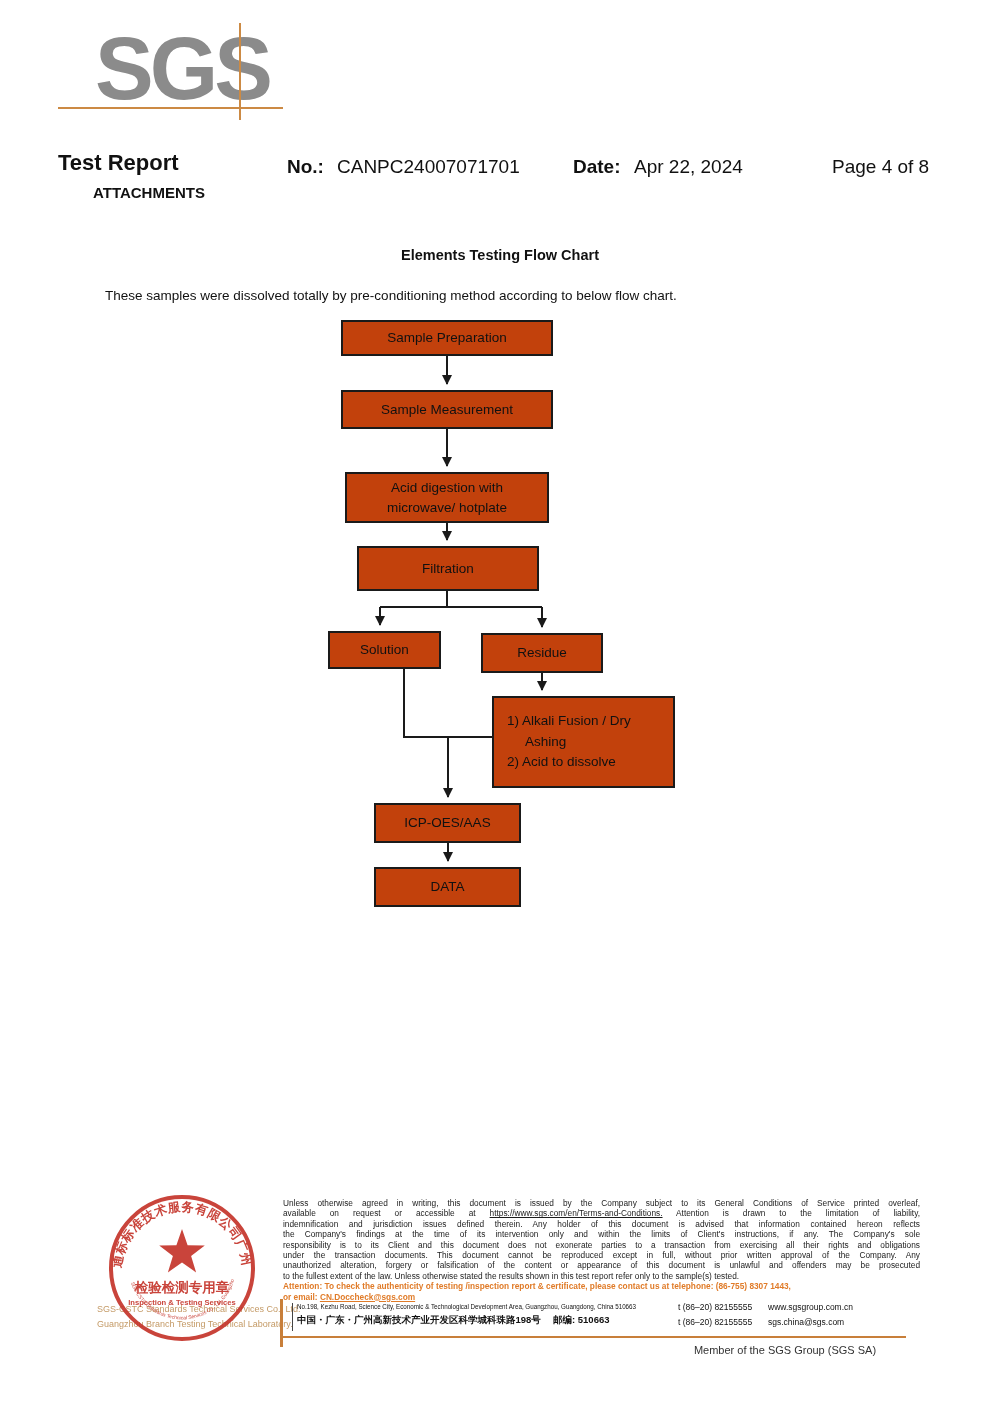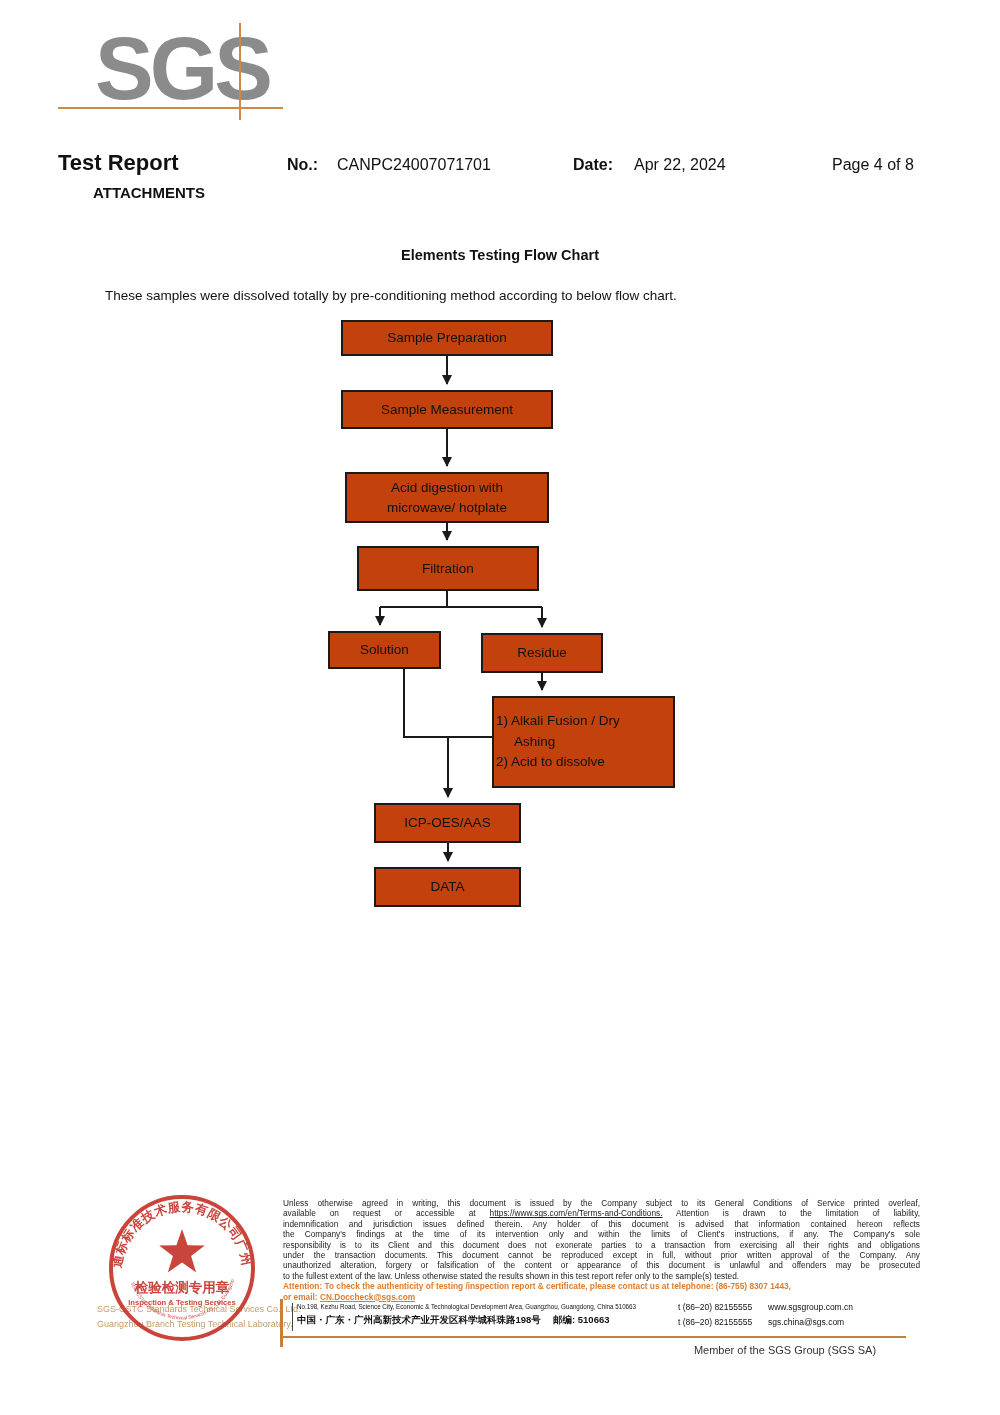--- a/index.html
+++ b/index.html
@@ -20,21 +20,21 @@
     font-size: 88px; font-weight: bold; color: #8b8b8b;
     letter-spacing: -4px; line-height: 80px;
     transform: scaleY(1.02); transform-origin: top left;
     font-family: "Liberation Sans", sans-serif;
   }
   .logo-hline { position: absolute; left: 58px; top: 107px; width: 225px; height: 2px; background: #cc8a44; }
   .logo-vline { position: absolute; left: 239px; top: 23px; width: 2px; height: 97px; background: #cc8a44; }
   
   .report-title { position: absolute; left: 58px; top: 150px; font-size: 22px; font-weight: bold; }
   .attachments { position: absolute; left: 93px; top: 184px; font-size: 15px; font-weight: bold; }
-  .hfield { position: absolute; top: 156px; font-size: 16px; white-space: nowrap; }
+  .hfield { position: absolute; top: 156px; font-size: 19px; white-space: nowrap; }
   .hlabel { font-weight: bold; }
   .f-no    { left: 287px; }
   .f-noval { left: 337px; }
   .f-date  { left: 573px; }
   .f-dateval { left: 634px; }
   .f-page  { left: 832px; }
   
   .chart-title { position: absolute; left: 0; top: 247px; width: 100%; text-align: center; font-size: 14.5px; font-weight: bold; }
   .intro { position: absolute; left: 95px; top: 288px; font-size: 13.5px; margin-left: 10px; }
   
@@ -44,21 +44,21 @@
     position: absolute; background: #c2410c; border: 2px solid #1a1a1a;
     display: flex; flex-direction: column; align-items: center; justify-content: center;
     font-size: 13.5px; line-height: 1.45; text-align: center; color: #111;
   }
   .b-prep   { left: 341px; top: 320px; width: 212px; height: 36px; }
   .b-meas   { left: 341px; top: 390px; width: 212px; height: 39px; }
   .b-acid   { left: 345px; top: 472px; width: 204px; height: 51px; }
   .b-filt   { left: 357px; top: 546px; width: 182px; height: 45px; }
   .b-sol    { left: 328px; top: 631px; width: 113px;  height: 38px; }
   .b-res    { left: 481px; top: 633px; width: 122px; height: 40px; }
-  .b-alk    { left: 492px; top: 696px; width: 183px; height: 92px; align-items: flex-start; text-align: left; padding-left: 2px; line-height: 1.55; }
+  .b-alk    { left: 492px; top: 696px; width: 183px; height: 92px; align-items: flex-start; text-align: left; padding-left: 13px; line-height: 1.55; }
   .b-alk .indent { padding-left: 18px; }
   .b-icp    { left: 374px; top: 803px; width: 147px; height: 40px; }
   .b-data   { left: 374px; top: 867px; width: 147px; height: 40px; }
   
   .company-lines { position: absolute; left: 97px; top: 1302px; font-size: 9px; line-height: 15px; color: #c49a66; white-space: nowrap; }
   .seal { position: absolute; left: 106px; top: 1192px; }
   .legal { position: absolute; left: 283px; top: 1198px; width: 637px; font-size: 8.3px; line-height: 10.4px; color: #1c1c1c; }
   .legal .jline { text-align: justify; text-align-last: justify; }
   .legal a { color: inherit; text-align: center; }
   .attn { color: #e07b28; font-weight: bold; }

